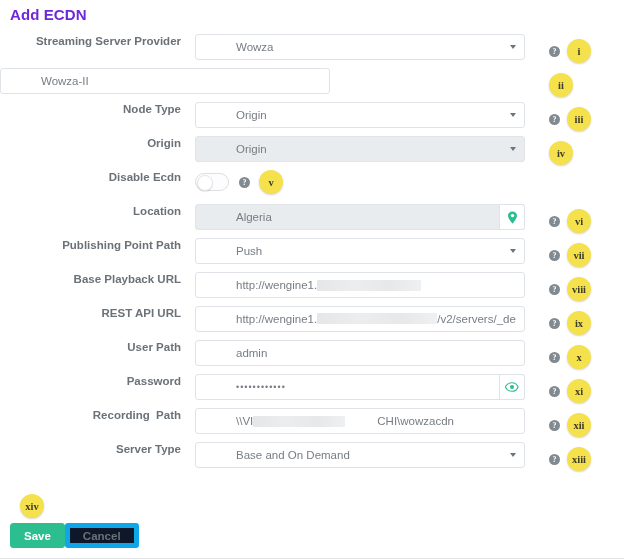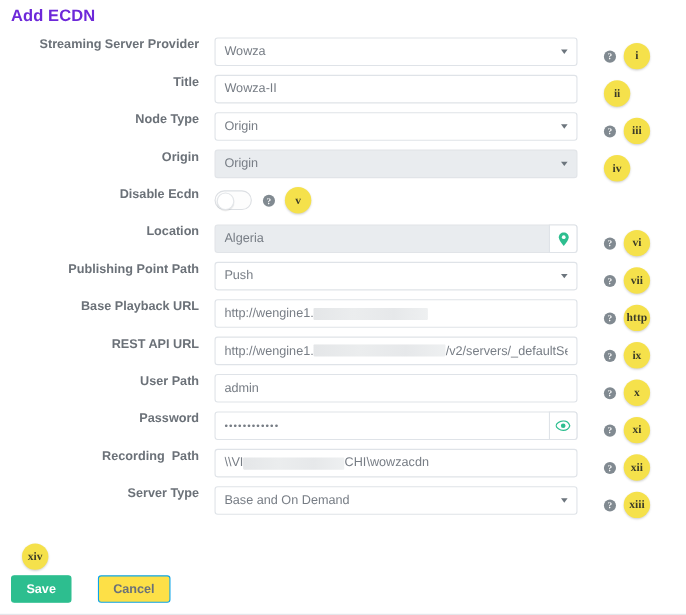--- a/index.html
+++ b/index.html
@@ -79,20 +79,21 @@
     white-space: nowrap;
   }
   .field.disabled {
     background: #e9ecef;
     border-color: #e1e4e8;
   }
   .field .val {
     overflow: hidden;
     white-space: nowrap;
     display: inline-block;
+    margin-left: 32px;
   }
   .field .val.clip {
     width: 314px;
   }
   .caret {
     position: absolute;
     right: 8px;
     top: 50%;
     transform: translateY(-50%);
     width: 0;
@@ -190,42 +191,42 @@
     align-items: center;
     gap: 9px;
     margin-left: 10px;
   }
   .footer {
     position: absolute;
     left: 10px;
     bottom: 10px;
     display: flex;
     align-items: center;
-    gap: 24px;
+    gap: 0;
   }
   .btn {
     height: 25px;
     padding: 0 13px;
     border-radius: 3px;
     font-size: 11.5px;
     font-weight: 700;
     display: flex;
     align-items: center;
     box-sizing: border-box;
     cursor: pointer;
   }
   .btn-save {
     background: #2dbe8f;
     color: #ffffff;
     border: 1px solid #2dbe8f;
   }
   .btn-cancel {
-    background: #fde047;
+    background: #0f172a;
     color: #6b7178;
-    border: 1px solid #0ea5e9;
+    border: 5px solid #0ea5e9;
   }
   .marker-xiv {
     position: absolute;
     left: 20px;
     bottom: 40px;
   }
 </style>
 </head>
 <body>
 
@@ -243,21 +244,20 @@
           <span class="caret"></span>
         </div>
       </div>
       <div class="tail">
         <div class="help">?</div>
         <div class="marker">i</div>
       </div>
     </div>
 
     <div class="row">
-      <div class="label">Title</div>
       <div class="field-wrap">
         <div class="field">
           <span class="val">Wowza-II</span>
         </div>
       </div>
       <div class="tail">
         <div class="marker">ii</div>
       </div>
     </div>
 
@@ -337,21 +337,21 @@
     <div class="row">
       <div class="label">Base Playback URL</div>
       <div class="field-wrap">
         <div class="field">
           <span class="val">http://wengine1.</span>
             <span class="redact r1"></span>
         </div>
       </div>
       <div class="tail">
         <div class="help">?</div>
-        <div class="marker">http</div>
+        <div class="marker">viii</div>
       </div>
     </div>
 
     <div class="row">
       <div class="label">REST API URL</div>
       <div class="field-wrap">
         <div class="field">
           <span class="val clip"><span>http://wengine1.</span><span class="redact r2"></span><span>/v2/servers/_defaultServer_/vhos</span></span>
         </div>
       </div>

